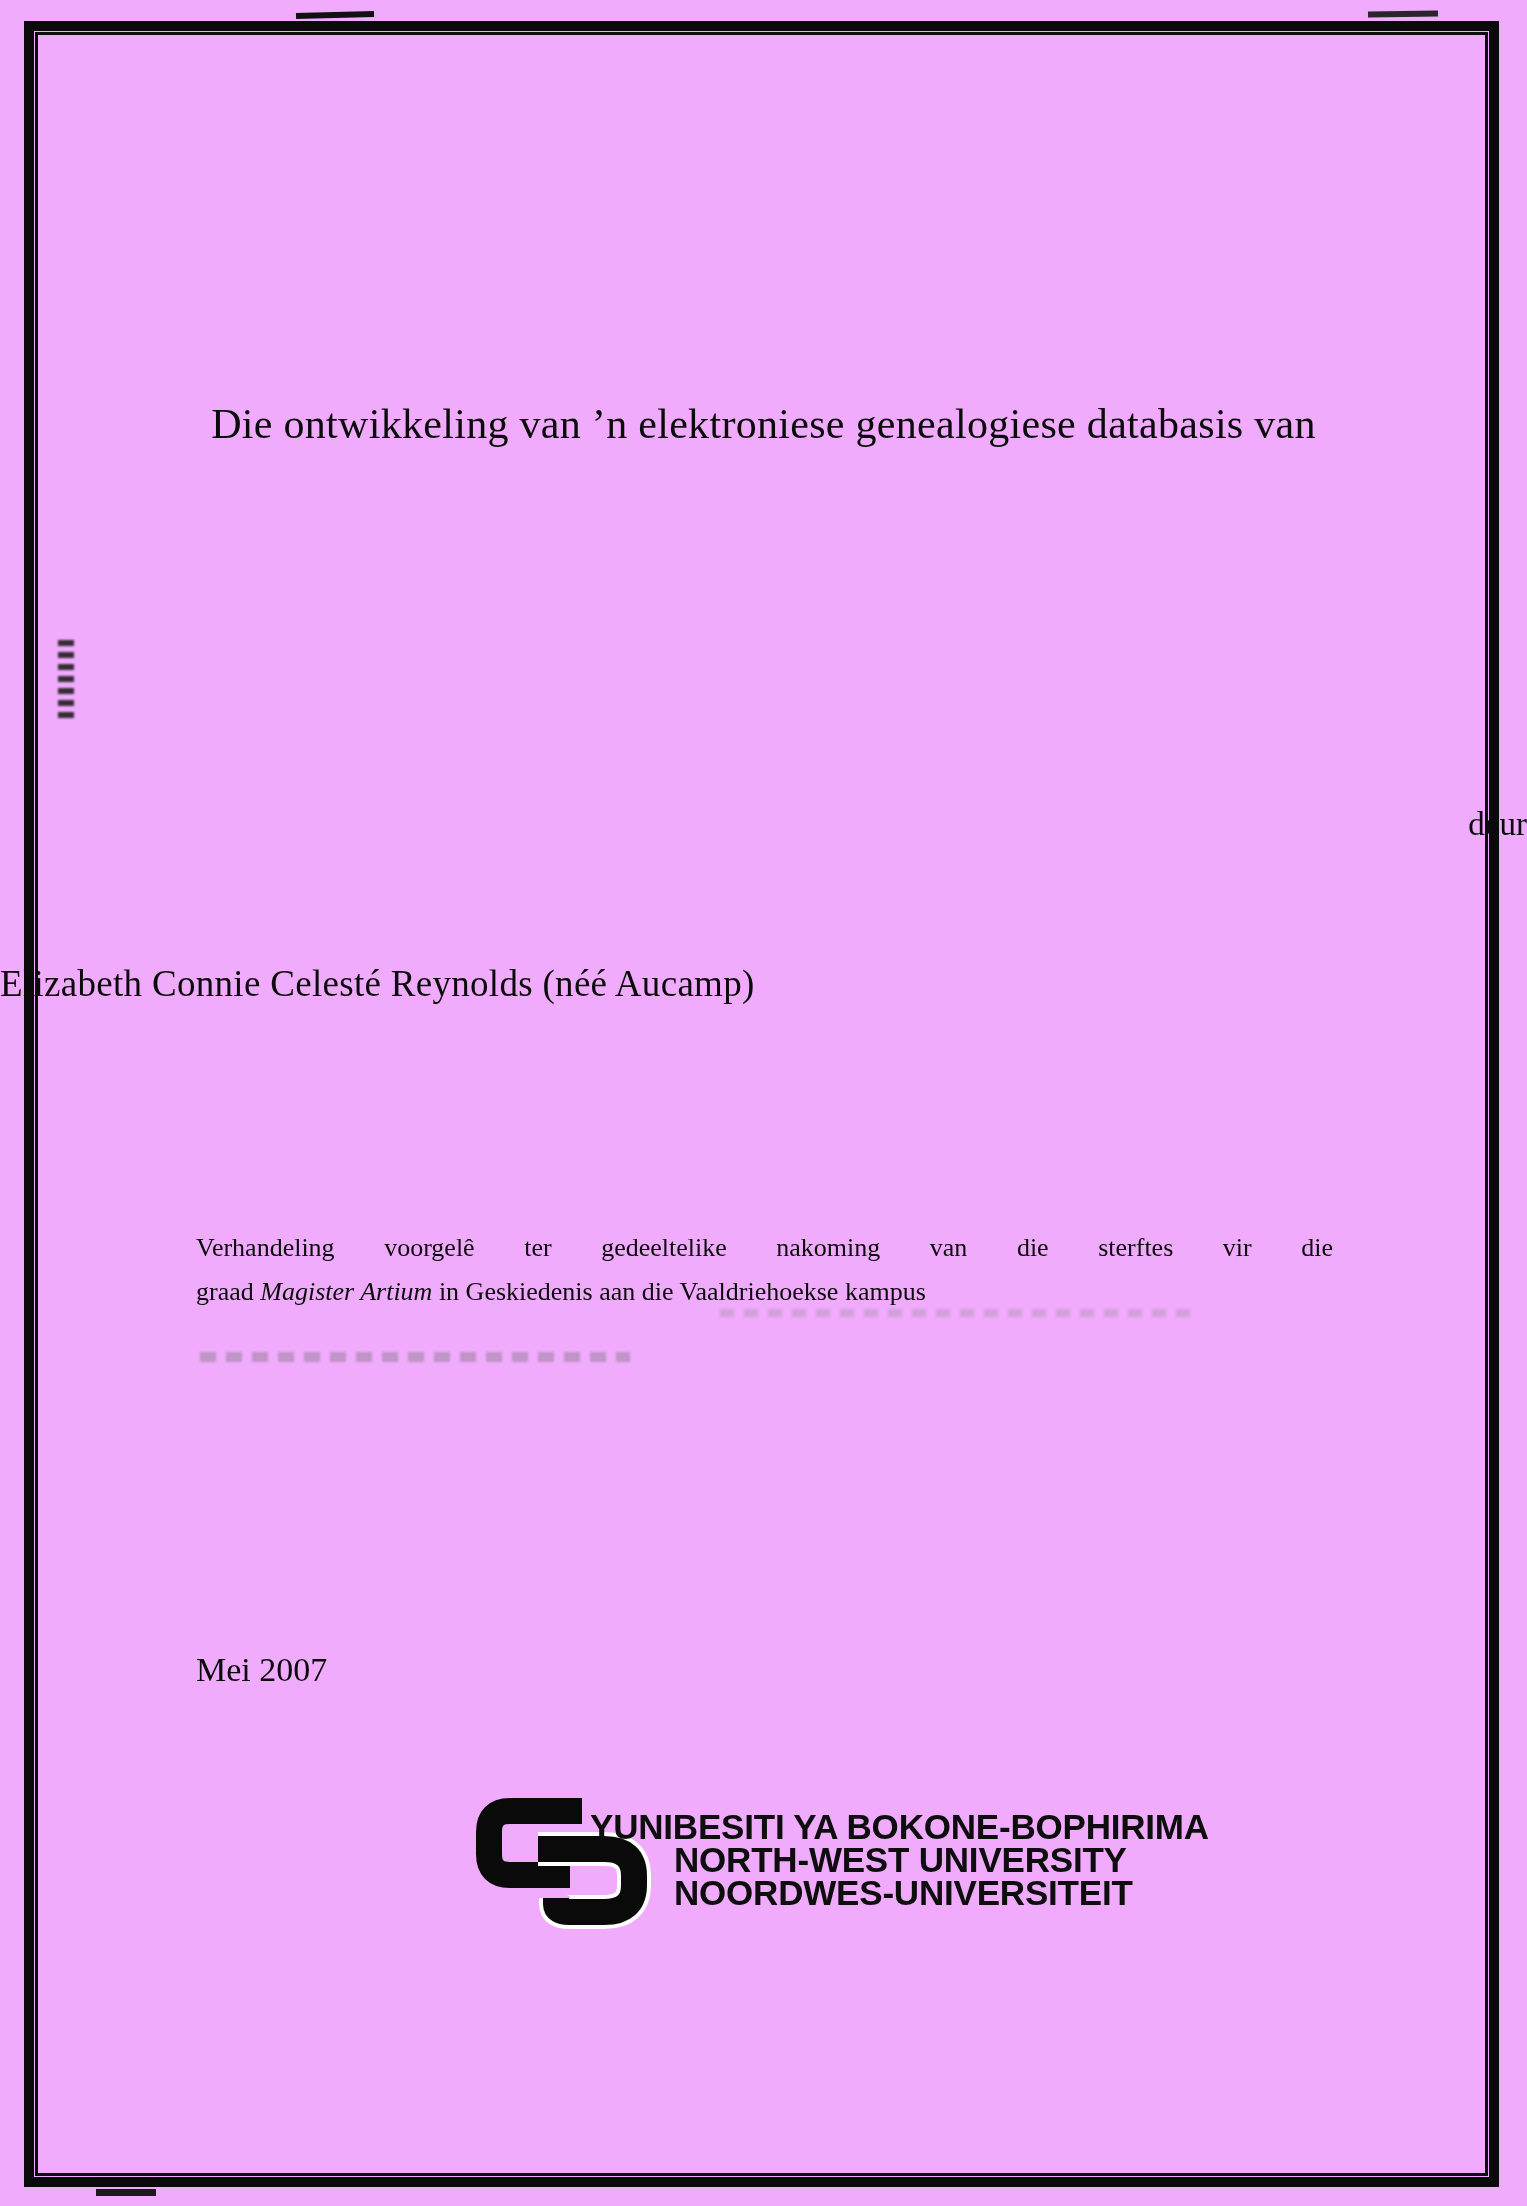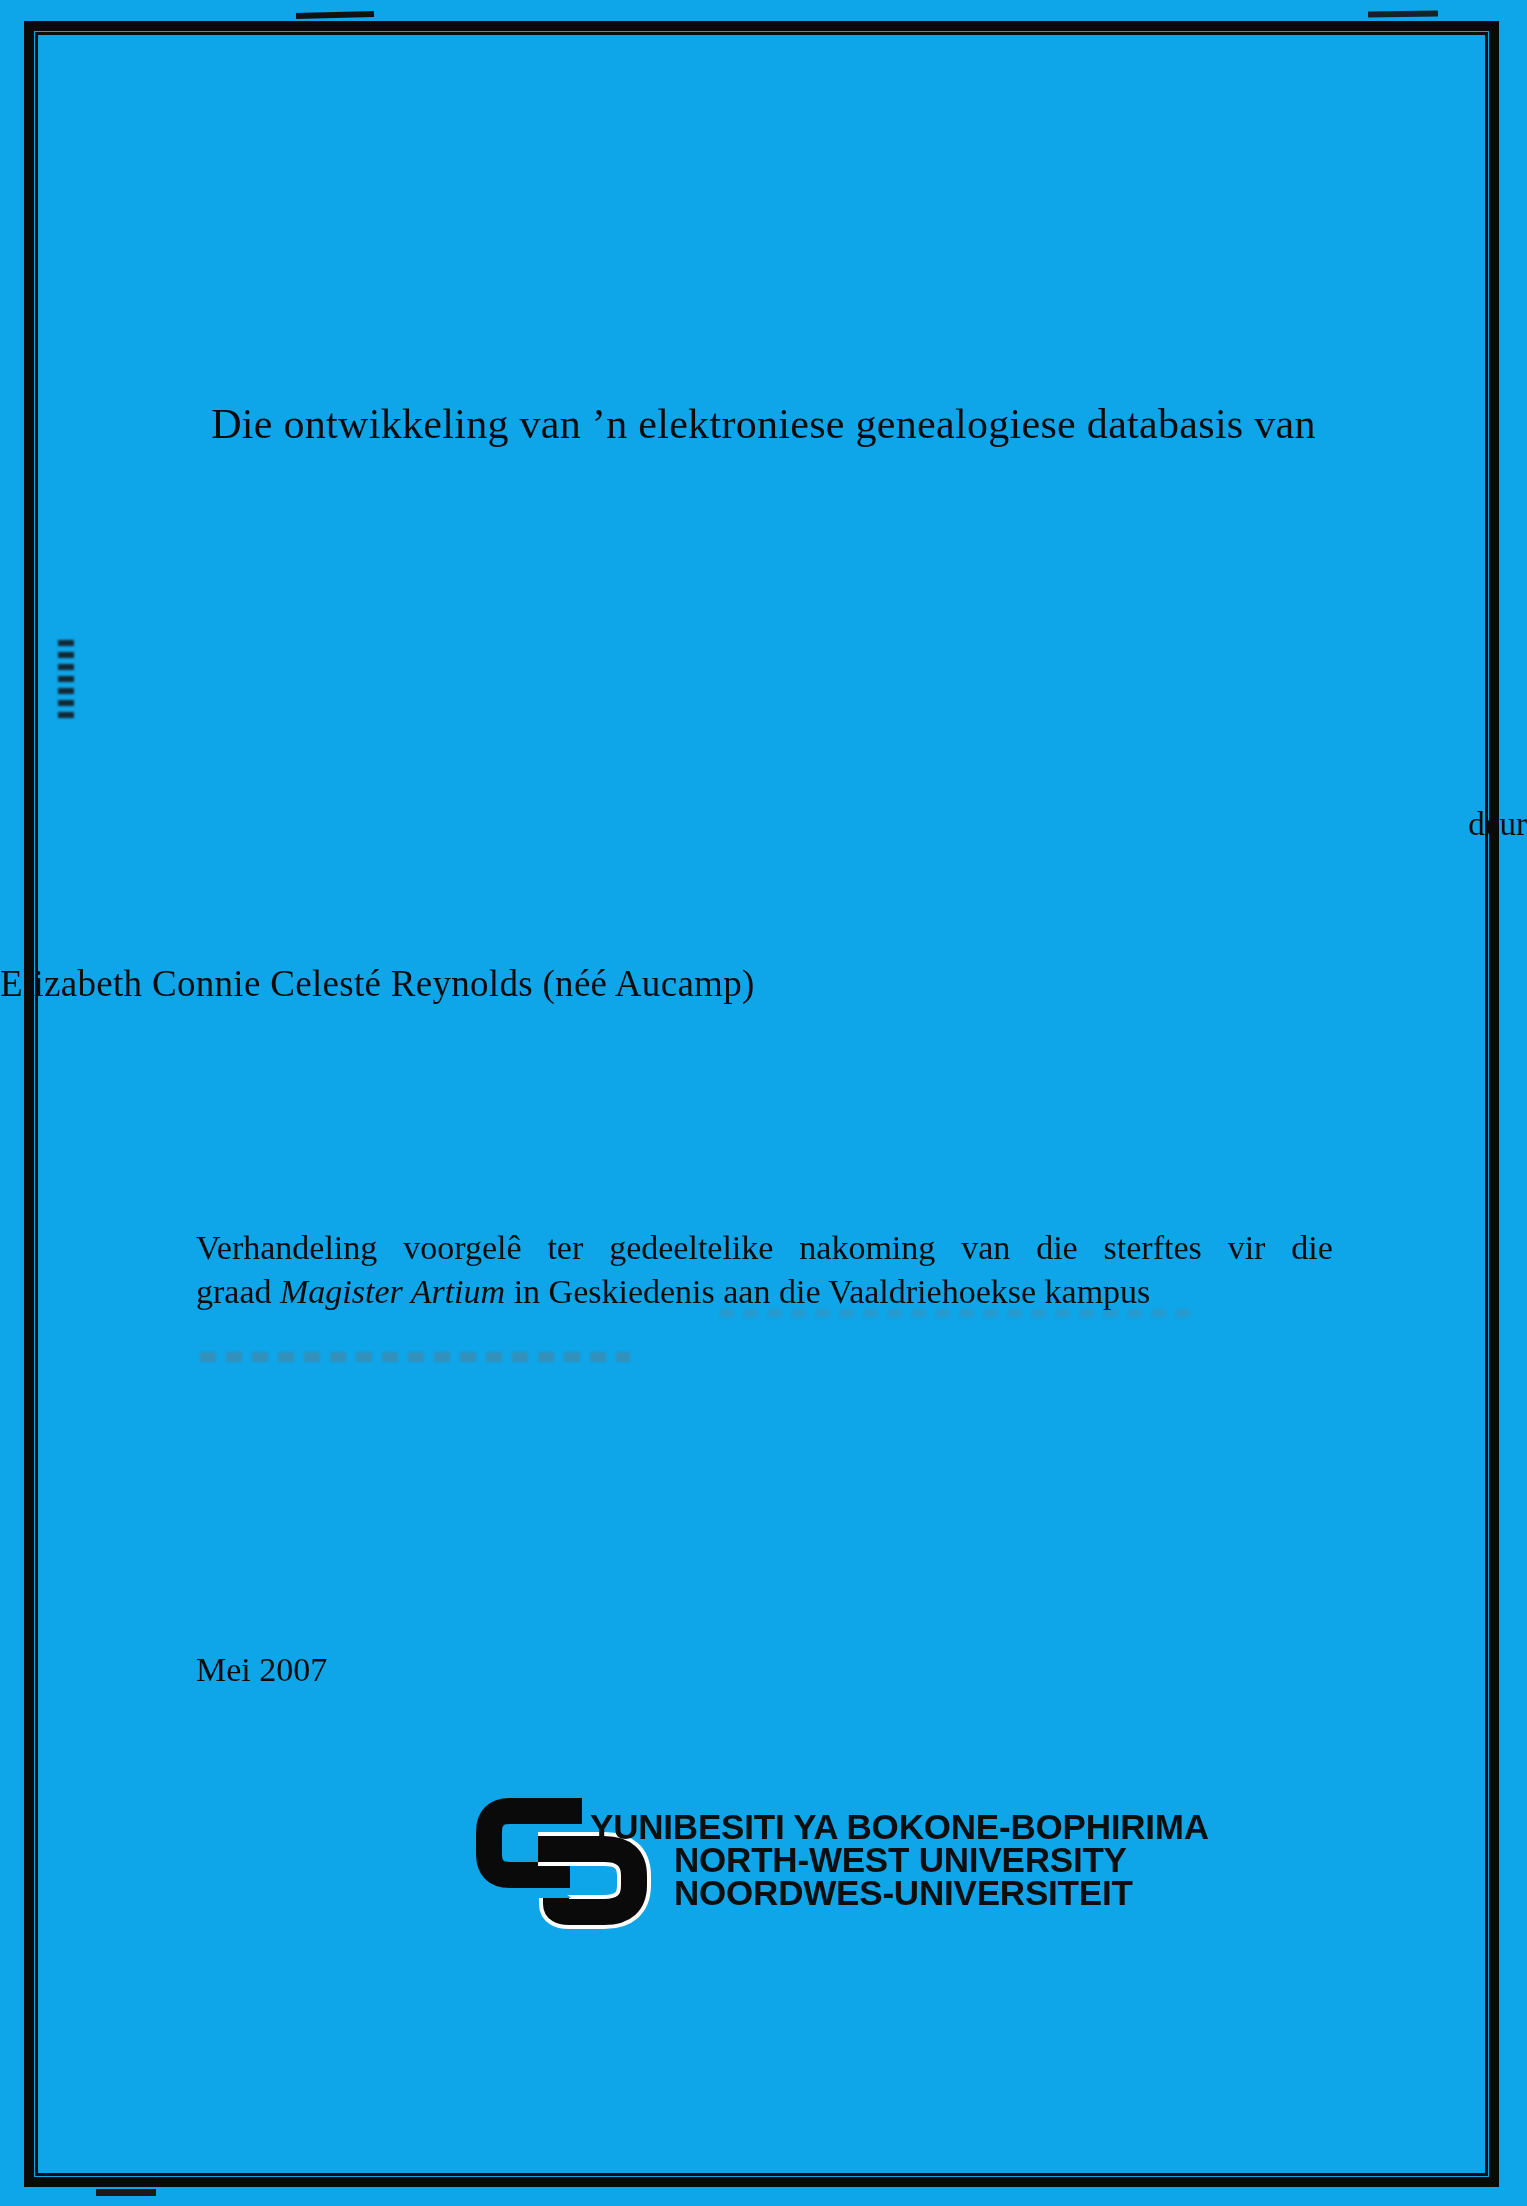--- a/index.html
+++ b/index.html
@@ -4,21 +4,21 @@
 <style>
   html, body {
     margin: 0;
     padding: 0;
     background: #ffffff;
   }
   .page {
     position: relative;
     width: 1527px;
     height: 2206px;
-    background: #0ea5e9;
+    background: #f0abfc;
     overflow: hidden;
     font-family: "Liberation Serif", "DejaVu Serif", serif;
     color: #0b0b0b;
   }
   
   .frame-outer {
     position: absolute;
     left: 24px; top: 21px;
     width: 1475px; height: 2166px;
     border: 10px solid #0a0a0a;
@@ -55,21 +55,21 @@
     top: 962px;
     text-align: left;
     font-size: 37px;
     letter-spacing: 0.3px;
   }
   .statement {
     position: absolute;
     left: 196px;
     width: 1137px;
     top: 1226px;
-    font-size: 34px;
+    font-size: 26px;
     line-height: 44px;
   }
   .statement .line-justify {
     text-align: justify;
     text-align-last: justify;
     white-space: nowrap;
     display: flex;
     justify-content: space-between;
   }
   .statement .line-justify span { display: inline-block; }

